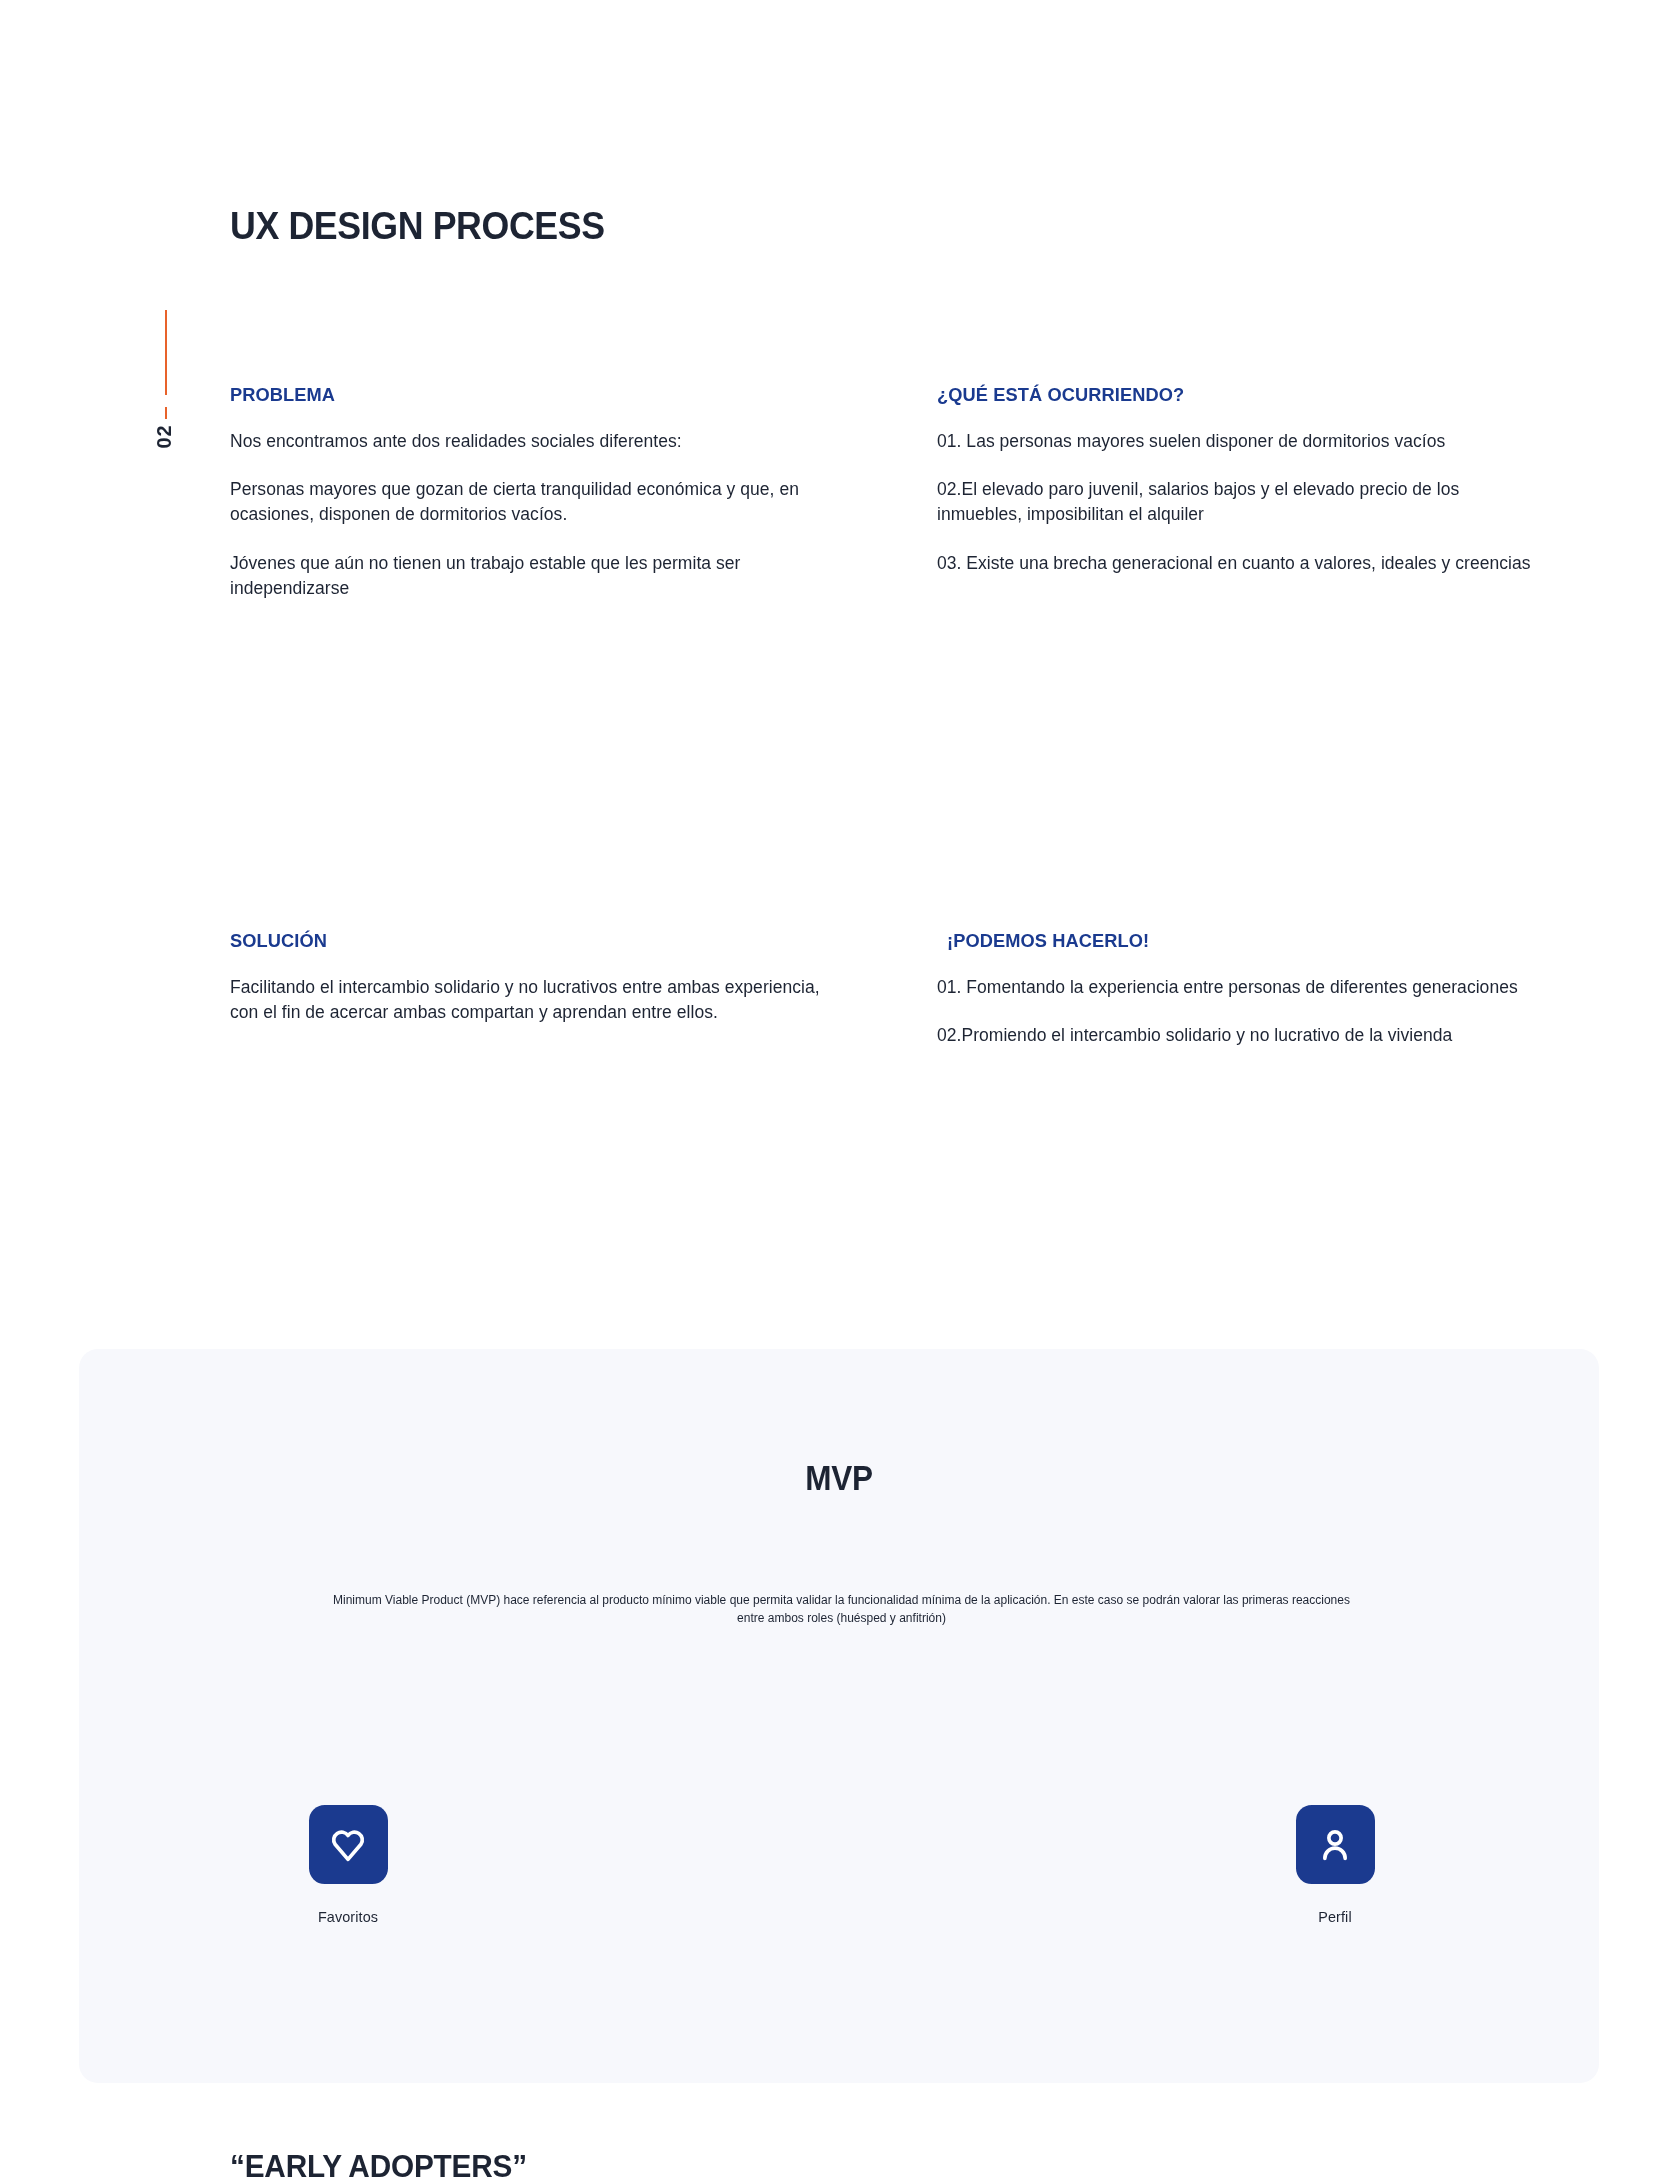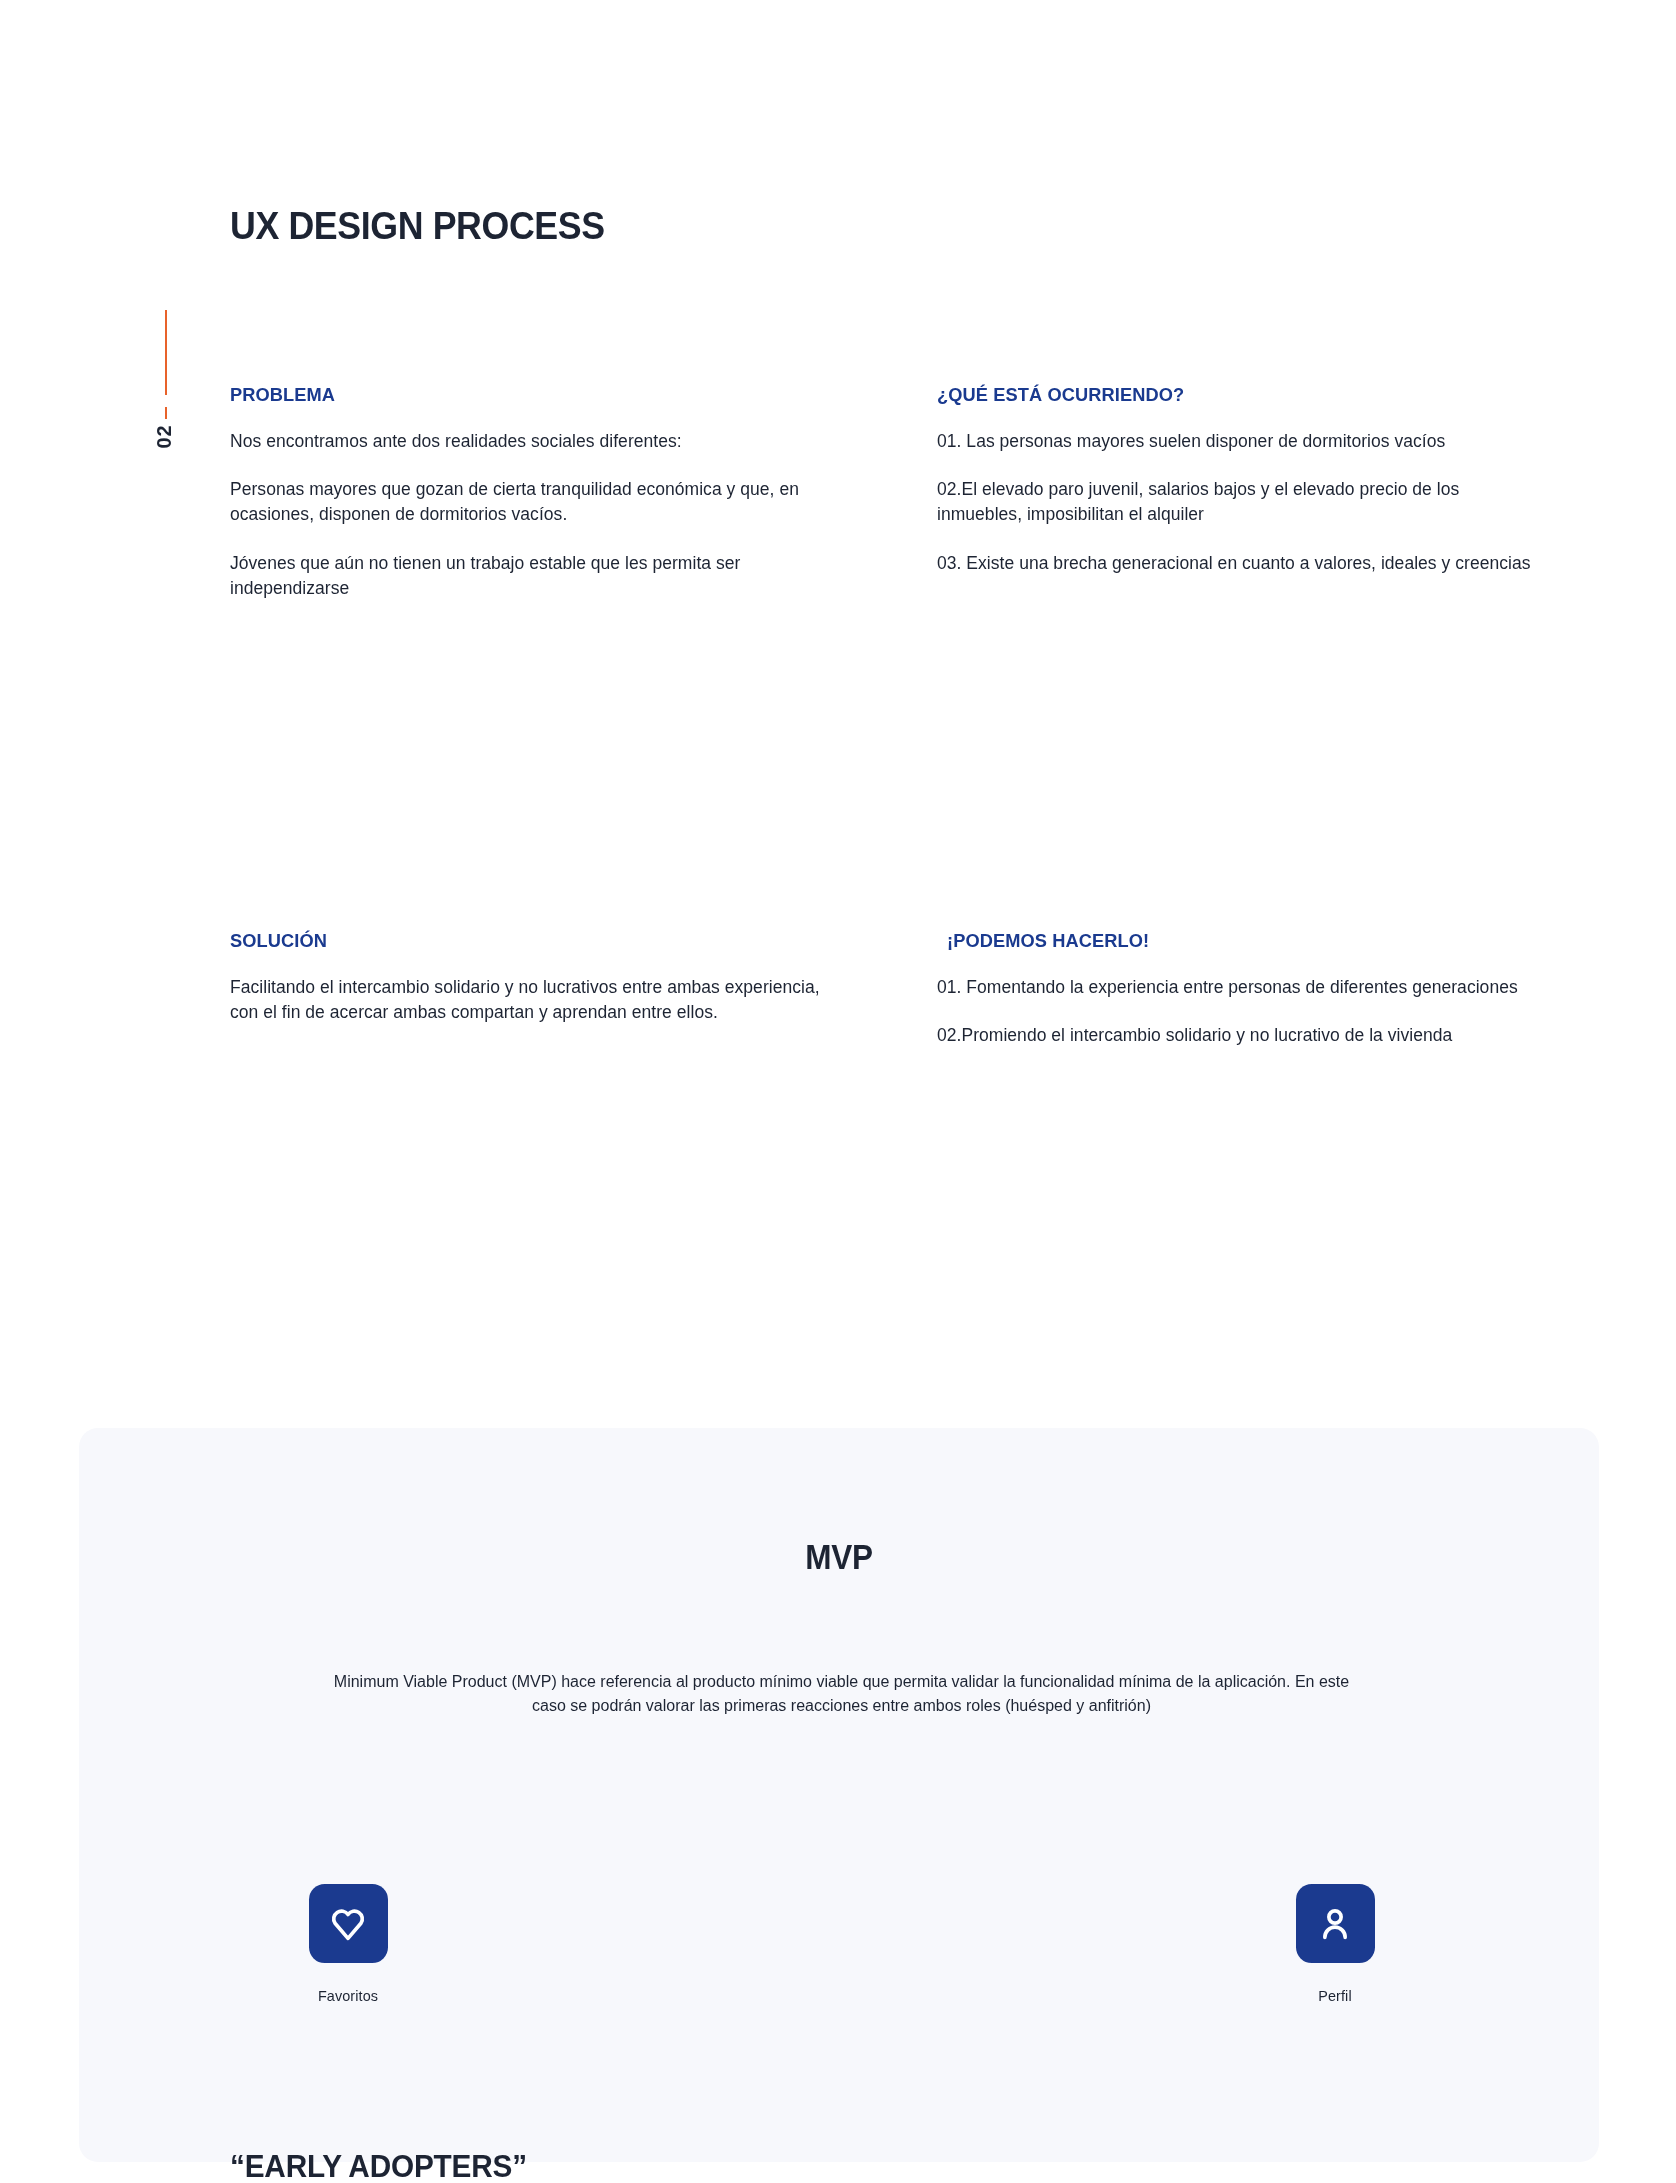--- a/index.html
+++ b/index.html
@@ -99,21 +99,21 @@
   .para:last-child { margin-bottom: 0; }
   .para .num {
     font-weight: 400;
     color: #1d2433;
   }
 
   
   .mvp-card {
     position: absolute;
     left: 79px;
-    top: 1428px;
+    top: 1349px;
     width: 1520px;
     height: 734px;
     background: #f7f8fc;
     border-radius: 19px;
   }
   .mvp-title {
     position: absolute;
     left: 0; right: 0;
     top: 109px;
     text-align: center;
@@ -122,21 +122,21 @@
     color: #1d2433;
     letter-spacing: -0.2px;
     transform: scaleX(0.9);
   }
   .mvp-desc {
     position: absolute;
     left: 247px;
     top: 242px;
     width: 1031px;
     text-align: center;
-    font-size: 16px;
+    font-size: 12px;
     line-height: 1.5;
     color: #1d2433;
   }
 
   
   .icon-row {
     position: absolute;
     left: 199px;
     top: 456px;
     width: 1127px;

